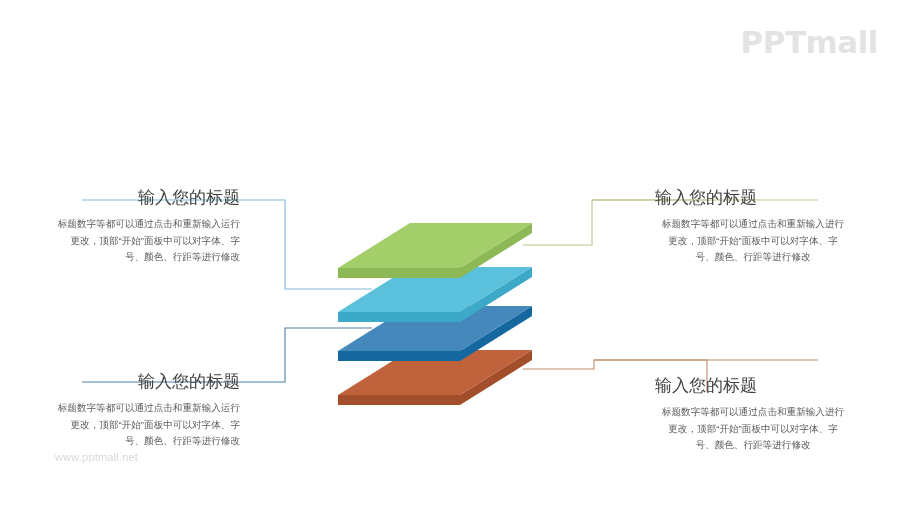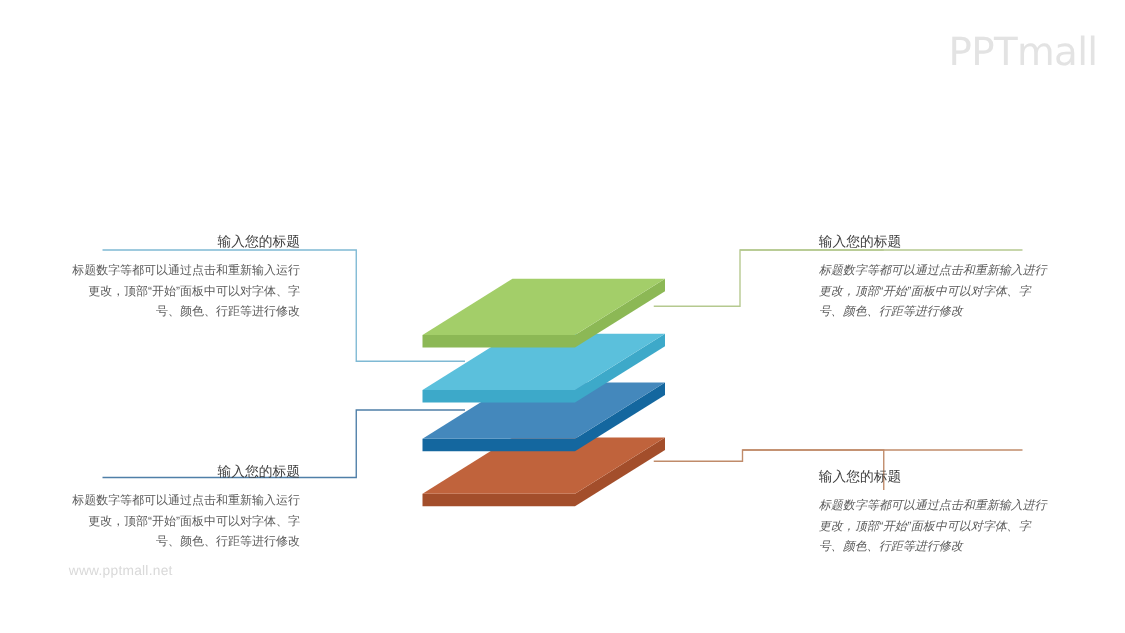--- a/index.html
+++ b/index.html
@@ -21,21 +21,21 @@
     width: 900px;
     height: 506px;
   }
 
   
   .logo {
     position: absolute;
     top: 24px;
     right: 22px;
     font-size: 31px;
-    font-weight: normal;
+    font-weight: bold;
     letter-spacing: -0.5px;
     color: #e3e3e3;
     font-family: "DejaVu Sans", sans-serif;
     user-select: none;
   }
 
   
   .watermark {
     position: absolute;
     left: 55px;
@@ -44,36 +44,36 @@
     color: #d9d9d9;
     letter-spacing: 0.2px;
   }
 
   
   .block {
     position: absolute;
     width: 196px;
   }
   .block .title {
-    font-size: 11px;
+    font-size: 17px;
     color: #3f3f3f;
     line-height: 1.2;
     white-space: nowrap;
   }
   .block .body {
     margin-top: 8px;
     font-size: 9.6px;
     color: #5a5a5a;
     line-height: 1.72;
   }
 
   .block.right-align .title { text-align: right; }
   .block.right-align .body  { text-align: right; }
   .block.left-align  .title { text-align: left; }
-  .block.left-align  .body  { text-align: left; font-style: italic; }
+  .block.left-align  .body  { text-align: center; }
 
   #block-tl { left: 44px;  top: 188px; }
   #block-bl { left: 44px;  top: 372px; }
   #block-tr { left: 655px; top: 188px; }
   #block-br { left: 655px; top: 376px; }
 
   
   .connectors {
     position: absolute;
     left: 0; top: 0;

